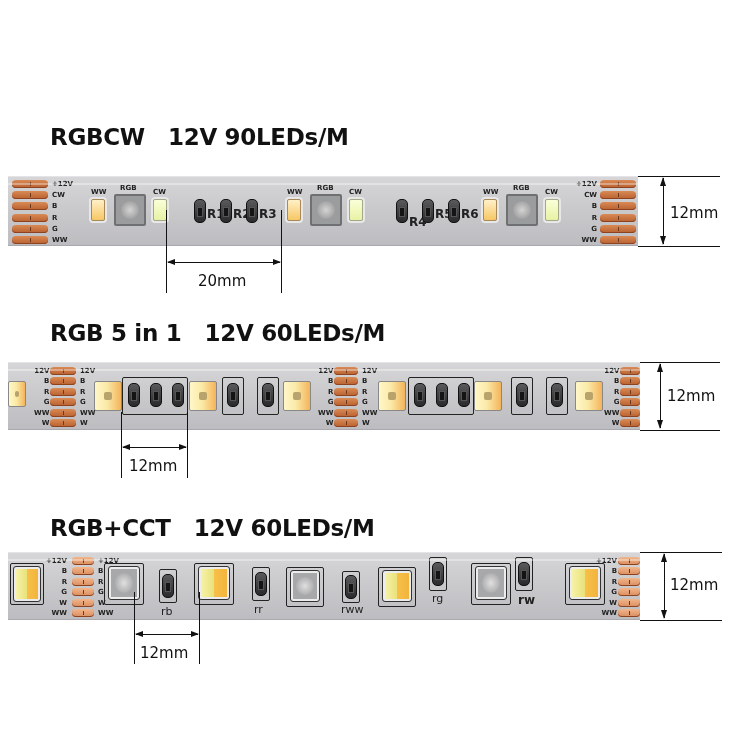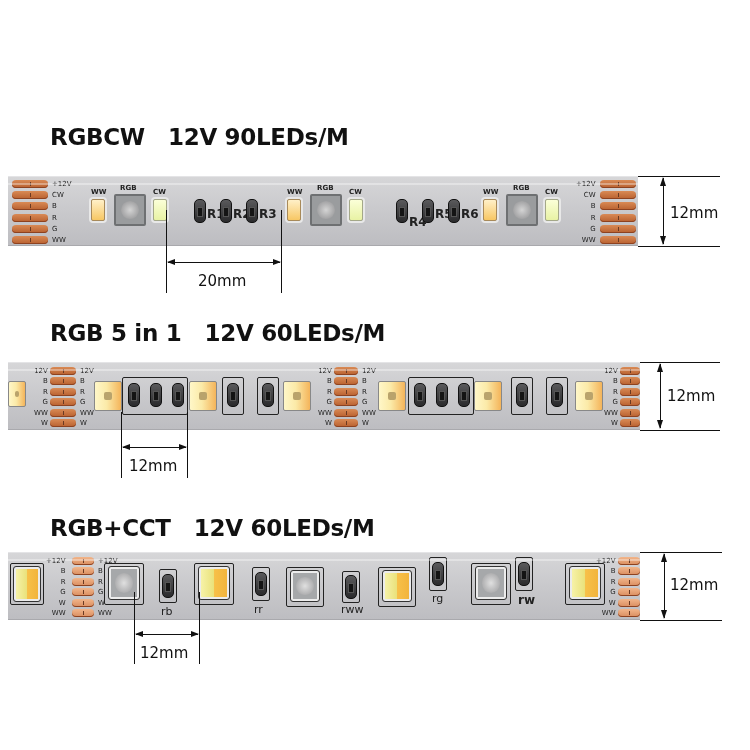--- a/index.html
+++ b/index.html
@@ -10,21 +10,21 @@
 
   .strip { position: absolute; background: linear-gradient(#d6d6d8, #c9c9cc 50%, #bdbdc1); border-top: 1px solid #e4e4e6; border-bottom: 1px solid #a9a9ad; }
   .strip::after { content: ""; position: absolute; left: 0; right: 0; top: 6px; height: 2px; background: rgba(255,255,255,0.35); }
 
   .pads { position: absolute; display: flex; flex-direction: column; justify-content: space-between; }
   .pad { height: 8px; border-radius: 5px; background: linear-gradient(#d98a55, #b8602f); box-shadow: inset 0 -1px 0 #8d4220; position: relative; }
   .pad::after { content: ""; position: absolute; left: 50%; top: 2px; width: 1px; height: 4px; background: #6b3a22; }
   .pad.light { background: linear-gradient(#f2b58a, #d98d5f); }
 
   .plabels { position: absolute; display: flex; flex-direction: column; justify-content: space-between; }
-  .plabel { font-family: "DejaVu Sans", sans-serif; font-size: 7px; font-weight: normal; color: #222; line-height: 8px; height: 8px; }
+  .plabel { font-family: "DejaVu Sans", sans-serif; font-size: 7px; font-weight: bold; color: #222; line-height: 8px; height: 8px; }
 
   .led-label { position: absolute; font-size: 7px; font-weight: bold; color: #222; }
   .led { position: absolute; border-radius: 2px; }
   .led.ww { background: linear-gradient(#fff0c8, #f7c764); border: 1px solid #a88a5a; box-shadow: 0 0 0 2px #e8e8e8; }
   .led.cw { background: linear-gradient(#fbffd8, #e8f2a4); border: 1px solid #a4a888; box-shadow: 0 0 0 2px #e8e8e8; }
   .led.rgb { background: #9a9c9e; border: 2px solid #6e7072; }
   .led.rgb::before { content: ""; position: absolute; left: 18%; top: 18%; width: 64%; height: 64%; border-radius: 50%; background: radial-gradient(#d4d4d4, #8e8e90); }
   .led.rgbw { background: linear-gradient(90deg, #fff7c8 0%, #fbeaa8 45%, #f4b45a 100%); border: 1px solid #888; }
   .led.rgbw::before { content: ""; position: absolute; left: 36%; top: 36%; width: 28%; height: 28%; background: #b9a36c; border-radius: 2px; }
   .led.cct { background: linear-gradient(90deg, #f6f2a8 0%, #eae27c 48%, #f7c049 52%, #f2b43c 100%); border: 2px solid #ececec; outline: 1px solid #333; }

